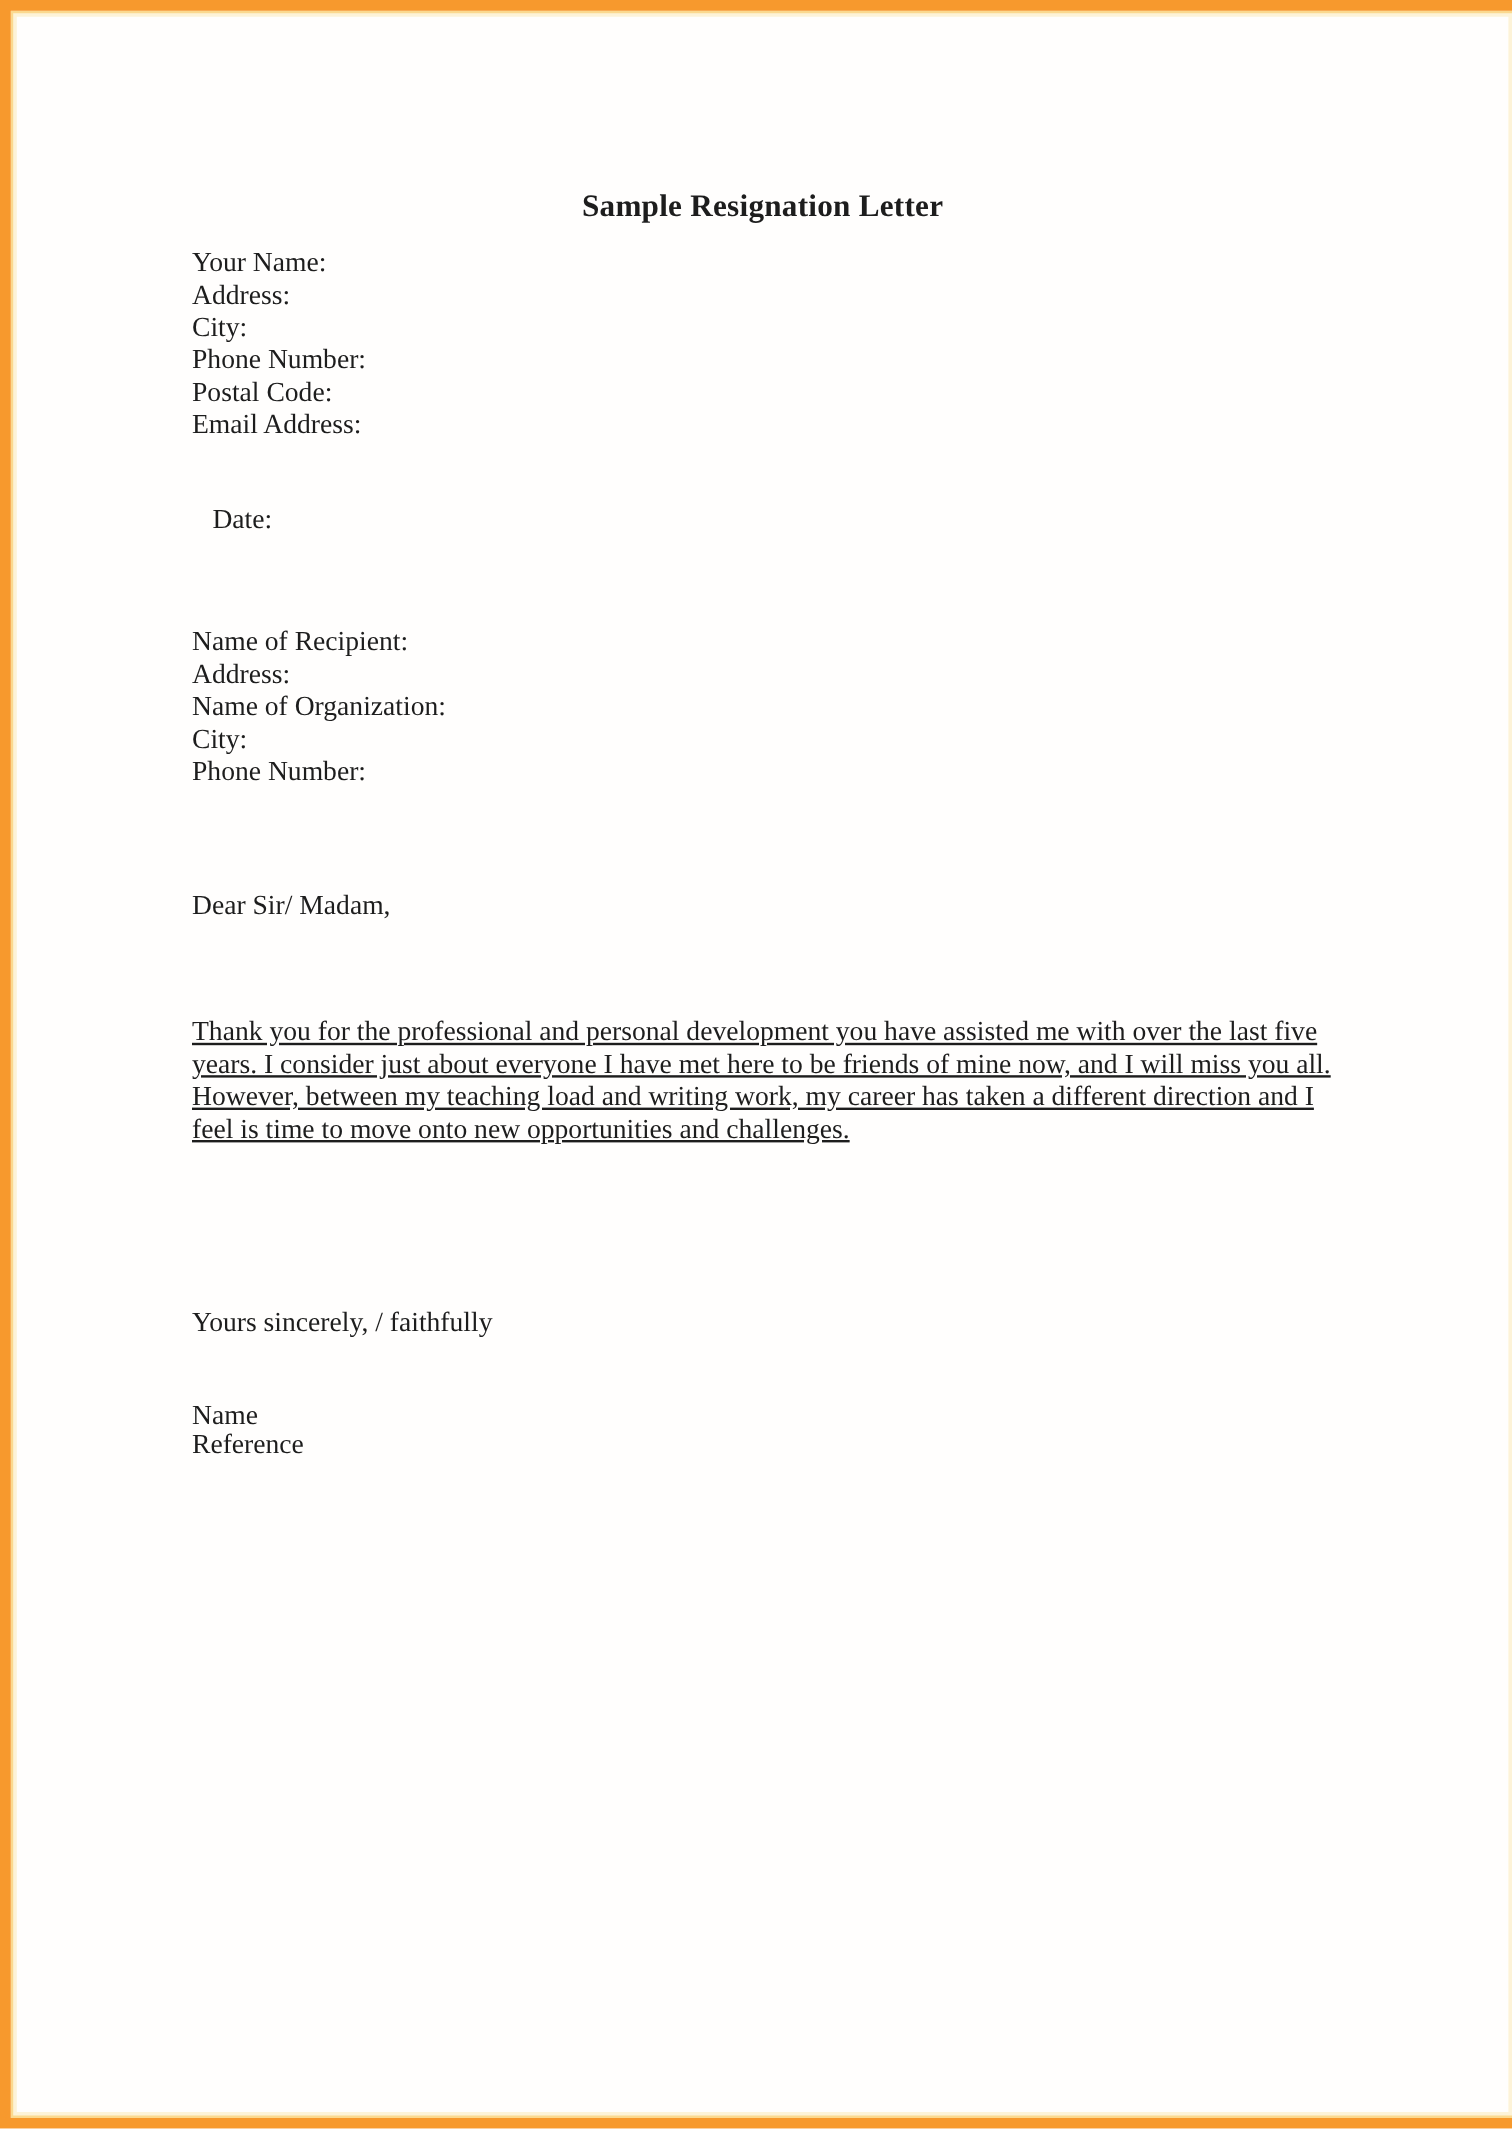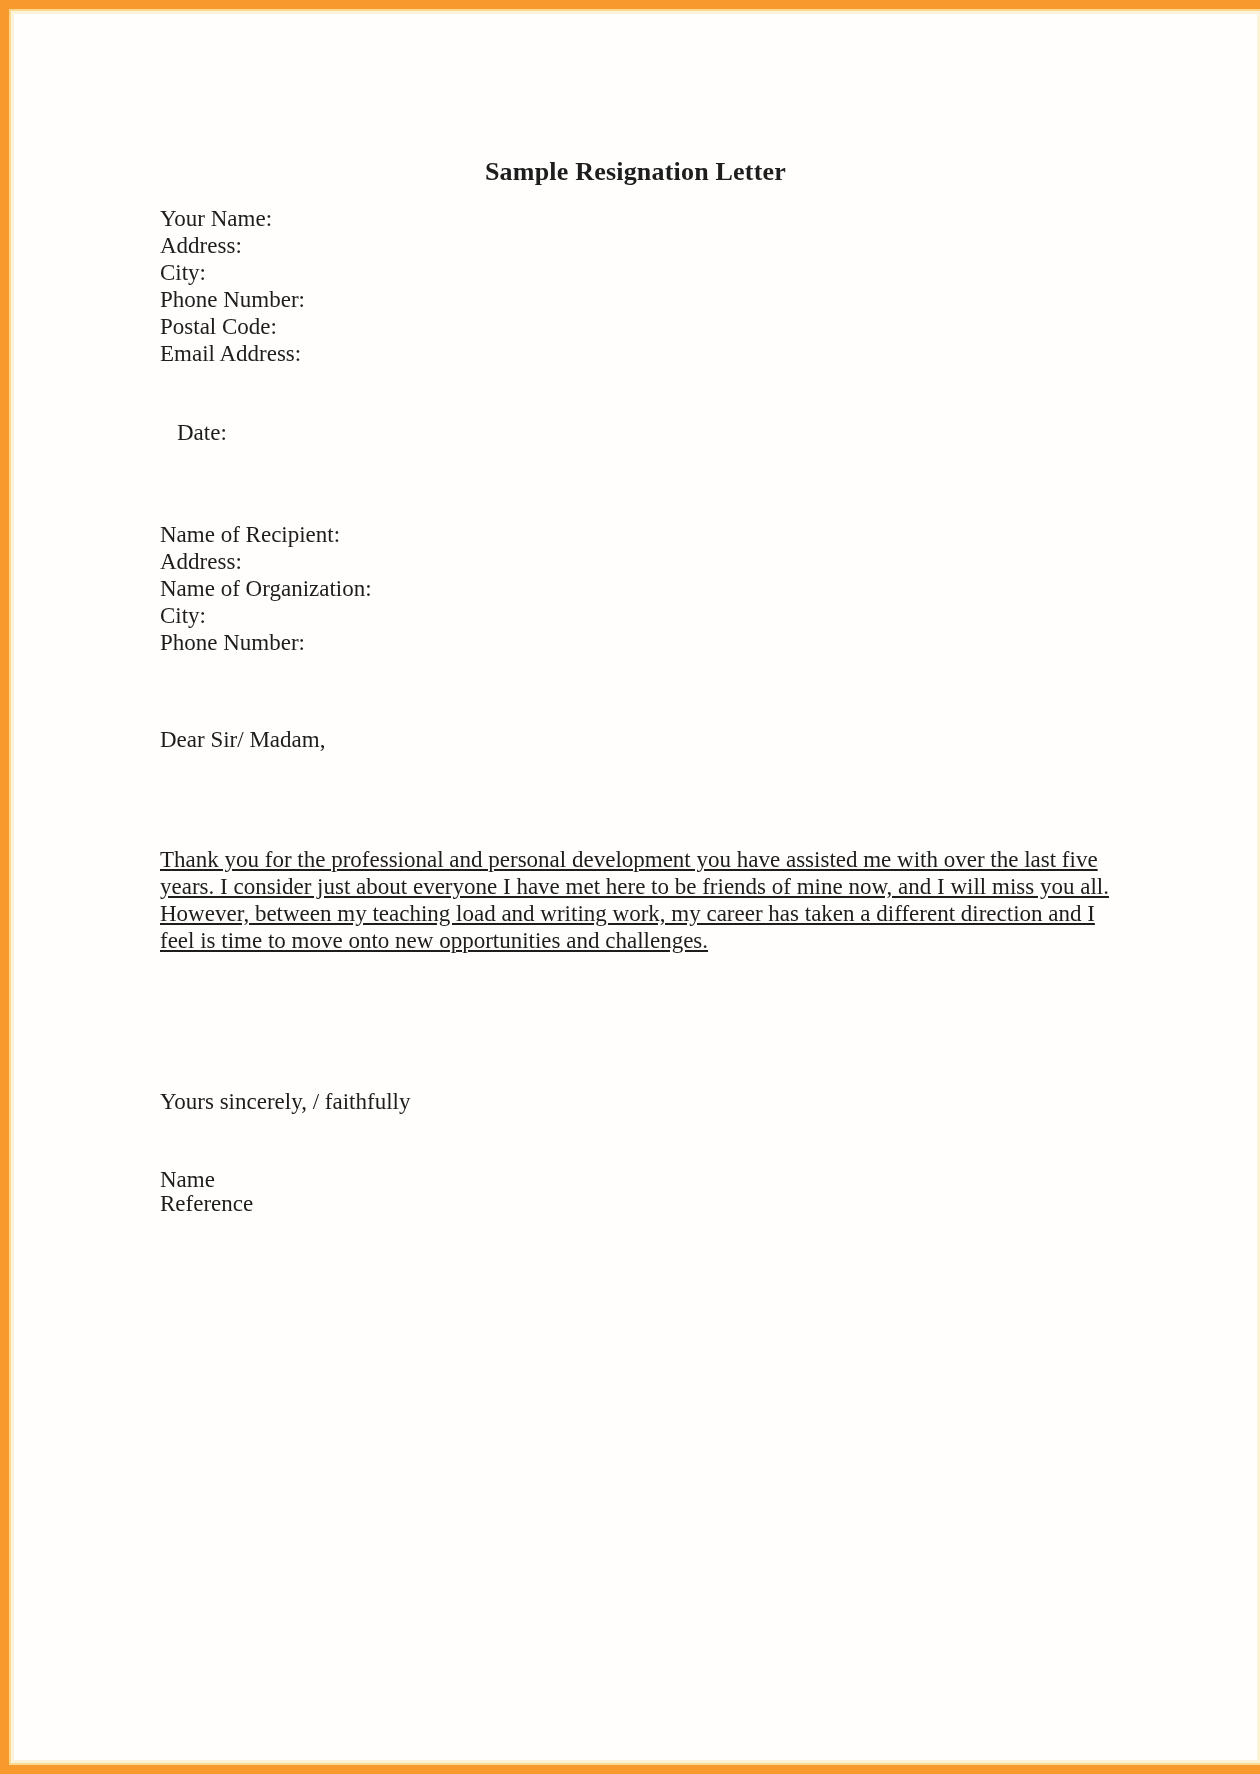--- a/index.html
+++ b/index.html
@@ -47,21 +47,21 @@
   .line {
     display: block;
   }
   .para {
     width: 955px;
     text-align: left;
   }
   .sender-block   { top: 205px; }
   .date-block     { top: 419px; margin-left: 17px; }
   .recipient-block{ top: 521px; }
-  .salutation     { top: 726px; }
+  .salutation     { top: 741px; }
   .paragraph-1    { top: 763px; }
   .paragraph-2    { top: 846px; text-decoration: underline; }
   .paragraph-3    { top: 978px; }
   .closing        { top: 1088px; }
   .name-line      { top: 1166px; text-align: right; }
   .signature-line { top: 1190px; }
 </style>
 </head>
 <body>
 

